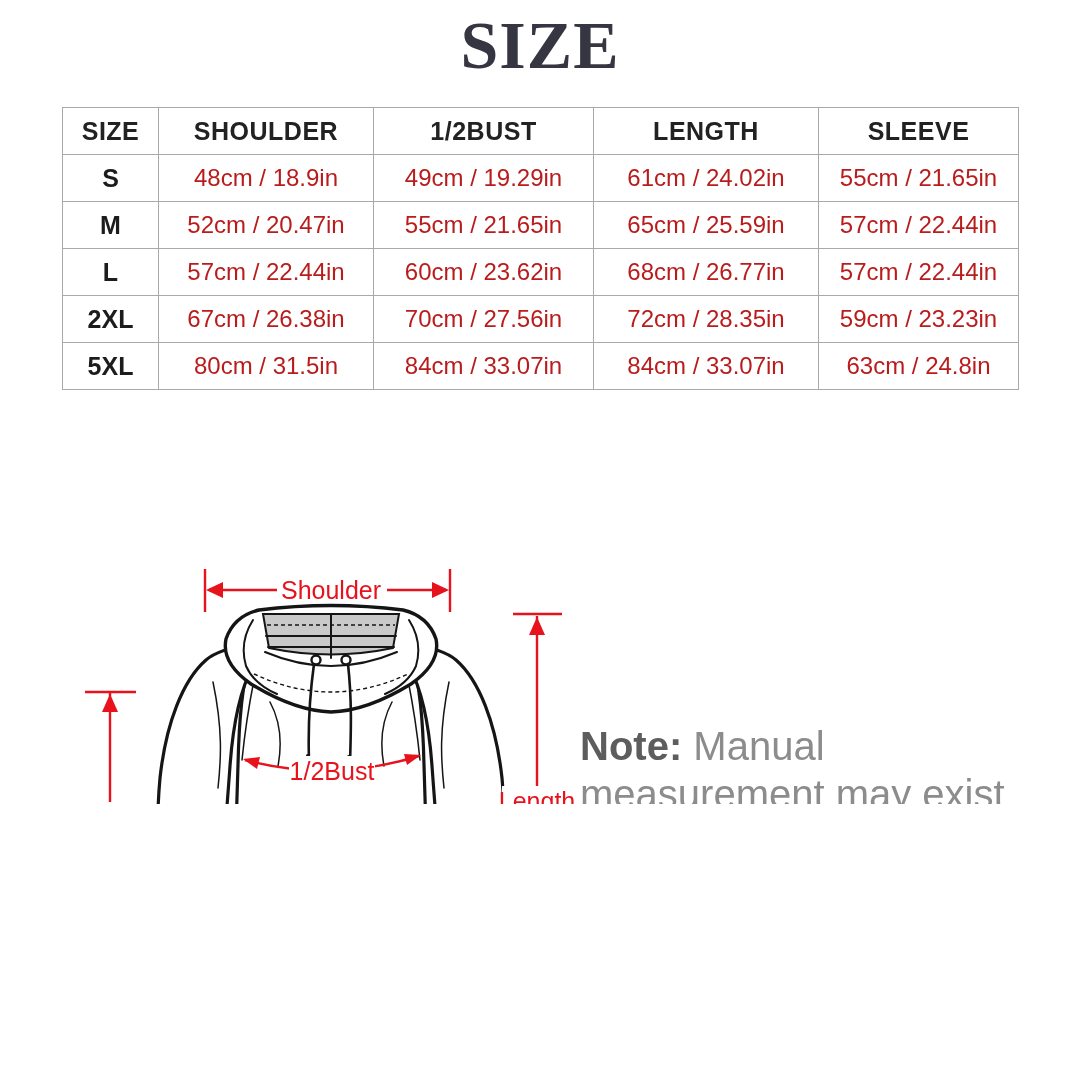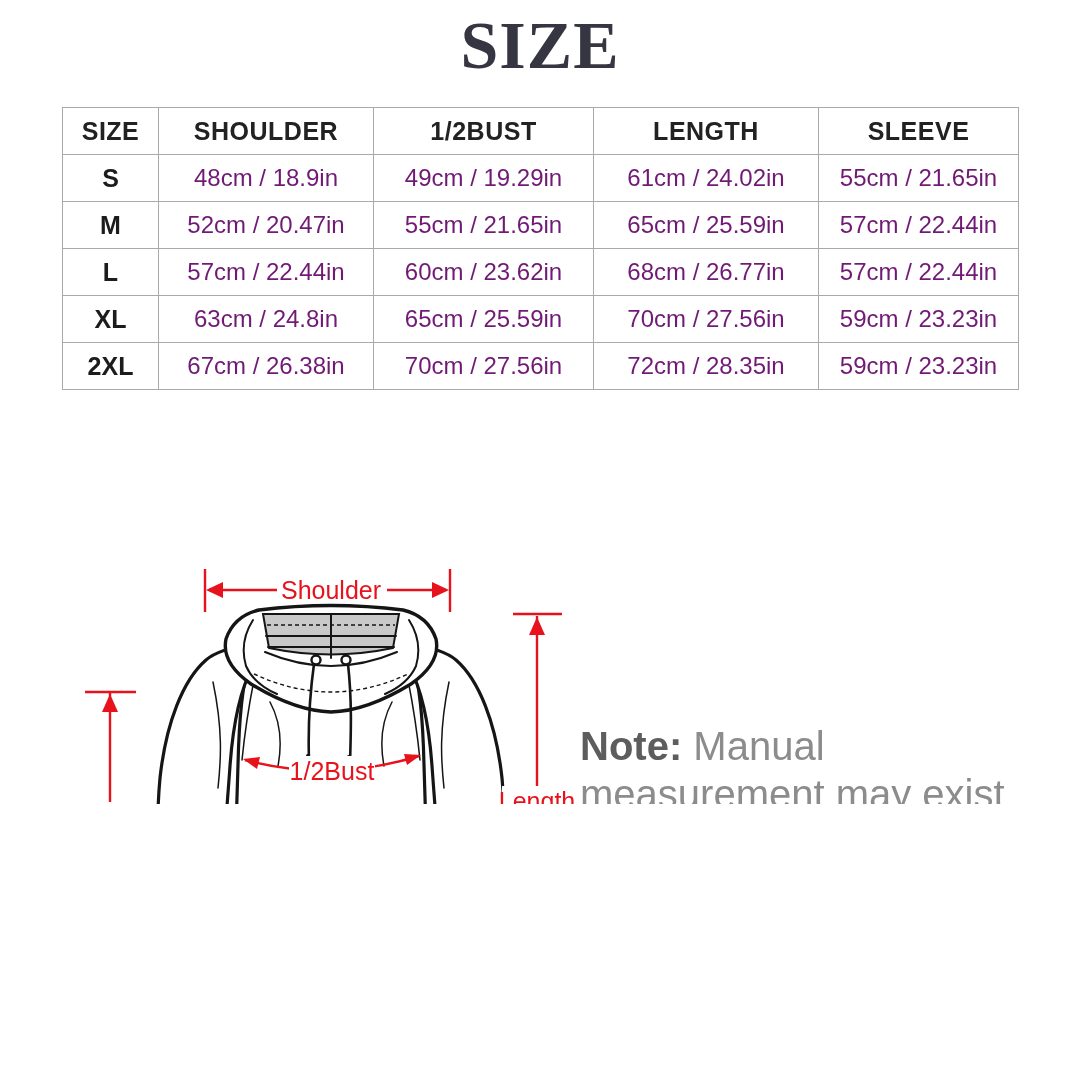--- a/index.html
+++ b/index.html
@@ -14,21 +14,21 @@
   }
   table.size-chart {
     position:absolute; left:62px; top:107px; width:956px;
     border-collapse:collapse; table-layout:fixed;
   }
   .size-chart th, .size-chart td {
     border:1.5px solid #a9a9a9; height:46px; text-align:center;
     vertical-align:middle; padding:0; background:#fff;
   }
   .size-chart th { font-size:25px; font-weight:700; color:#222; letter-spacing:0.5px; }
-  .size-chart td { font-size:24px; color:#701a75; }
+  .size-chart td { font-size:24px; color:#b91c1c; }
   .size-chart td.size { font-size:25px; font-weight:700; color:#1c1c1c; }
   .note {
     position:absolute; left:580px; top:722px; width:452px;
     font-size:40px; line-height:48px; color:#8c8c8c;
   }
   .note .note-label { color:#5d5d5d; font-weight:700; }
   svg.diagram { position:absolute; left:0; top:560px; }
   svg text { font-family:"Liberation Sans", sans-serif; }
   .outline { fill:#fff; stroke:var(--line,#151515); stroke-width:3.2; stroke-linejoin:round; stroke-linecap:round; }
   .thin    { fill:none; stroke:var(--line,#151515); stroke-width:2;   stroke-linecap:round; }
@@ -80,32 +80,32 @@
         <td>57cm / 22.44in</td>
       </tr>
       <tr>
         <td class="size">L</td>
         <td>57cm / 22.44in</td>
         <td>60cm / 23.62in</td>
         <td>68cm / 26.77in</td>
         <td>57cm / 22.44in</td>
       </tr>
       <tr>
-        <td class="size">XL</td>
-        <td>63cm / 24.8in</td>
-        <td>65cm / 25.59in</td>
-        <td>70cm / 27.56in</td>
-        <td>59cm / 23.23in</td>
-      </tr>
-      <tr>
         <td class="size">2XL</td>
         <td>67cm / 26.38in</td>
         <td>70cm / 27.56in</td>
         <td>72cm / 28.35in</td>
         <td>59cm / 23.23in</td>
+      </tr>
+      <tr>
+        <td class="size">5XL</td>
+        <td>80cm / 31.5in</td>
+        <td>84cm / 33.07in</td>
+        <td>84cm / 33.07in</td>
+        <td>63cm / 24.8in</td>
       </tr>
     </tbody>
   </table>
 
   <svg class="diagram" width="1080" height="520" viewBox="0 0 1080 520">
 
     <g>
 
       <path class="outline" d="M 252,86 L 410,86 C 420,125 423,160 424,205 C 426,270 428,330 429,392 L 233,392 C 234,330 236,270 238,205 C 239,160 242,125 252,86 Z"></path>
 

